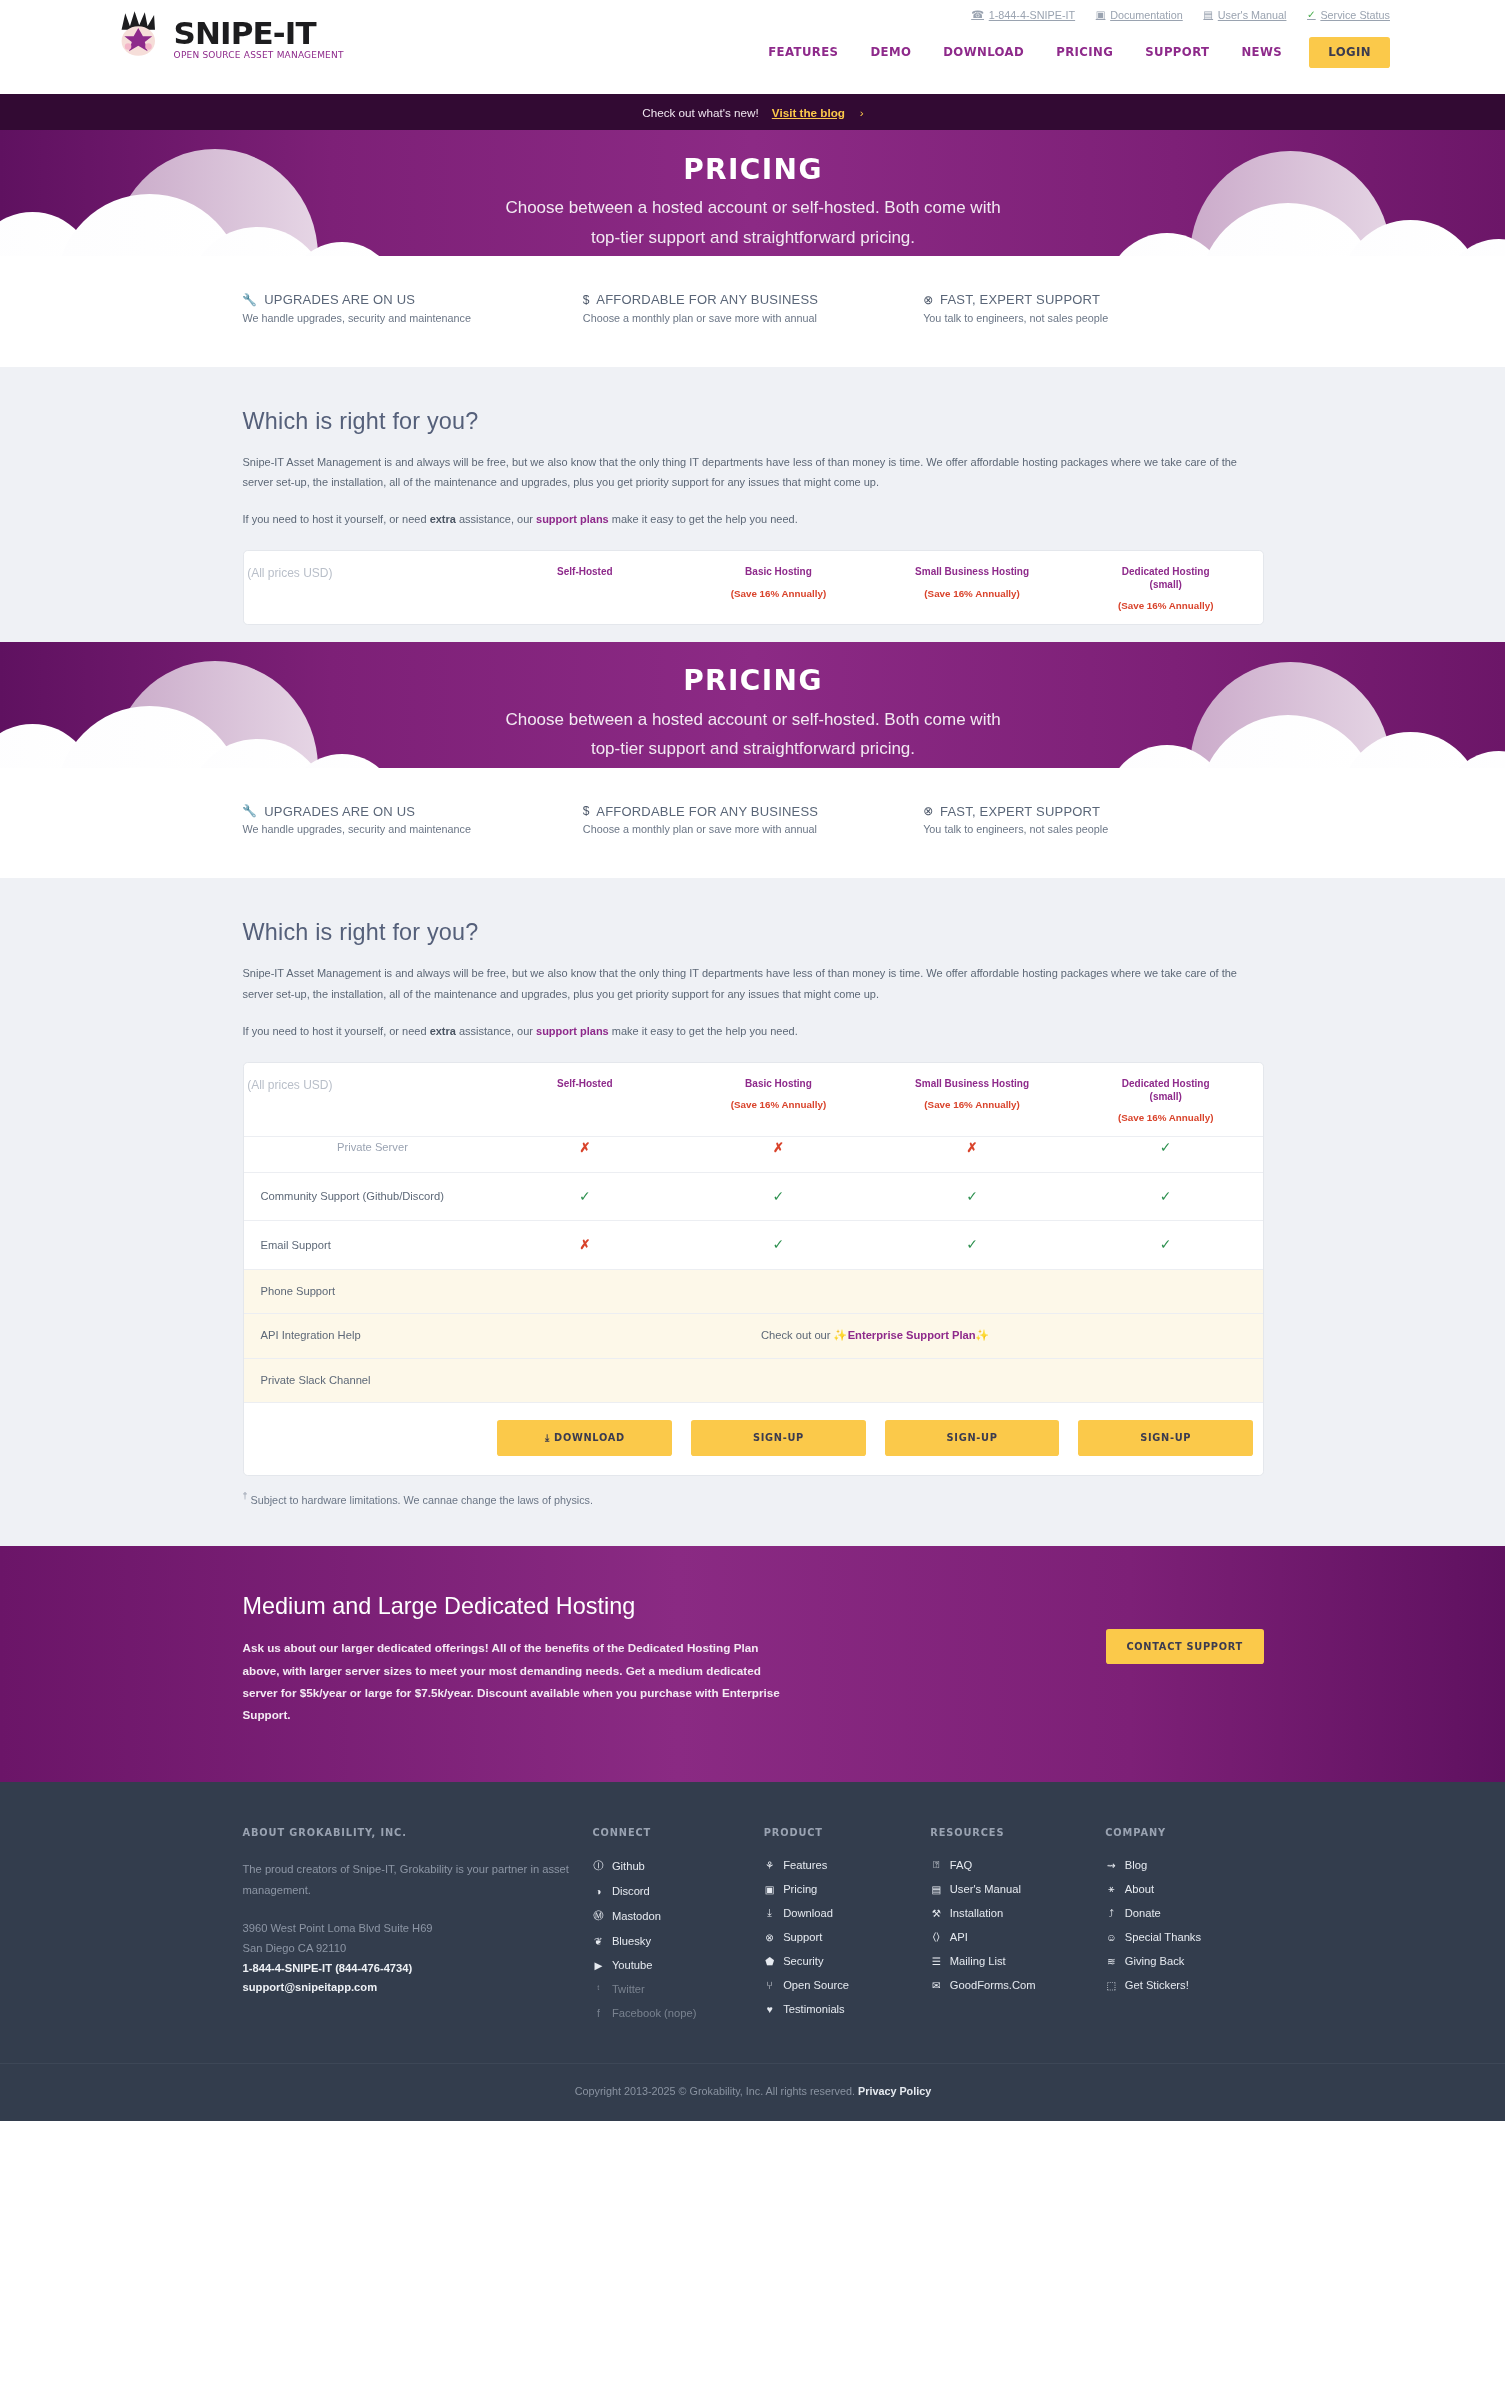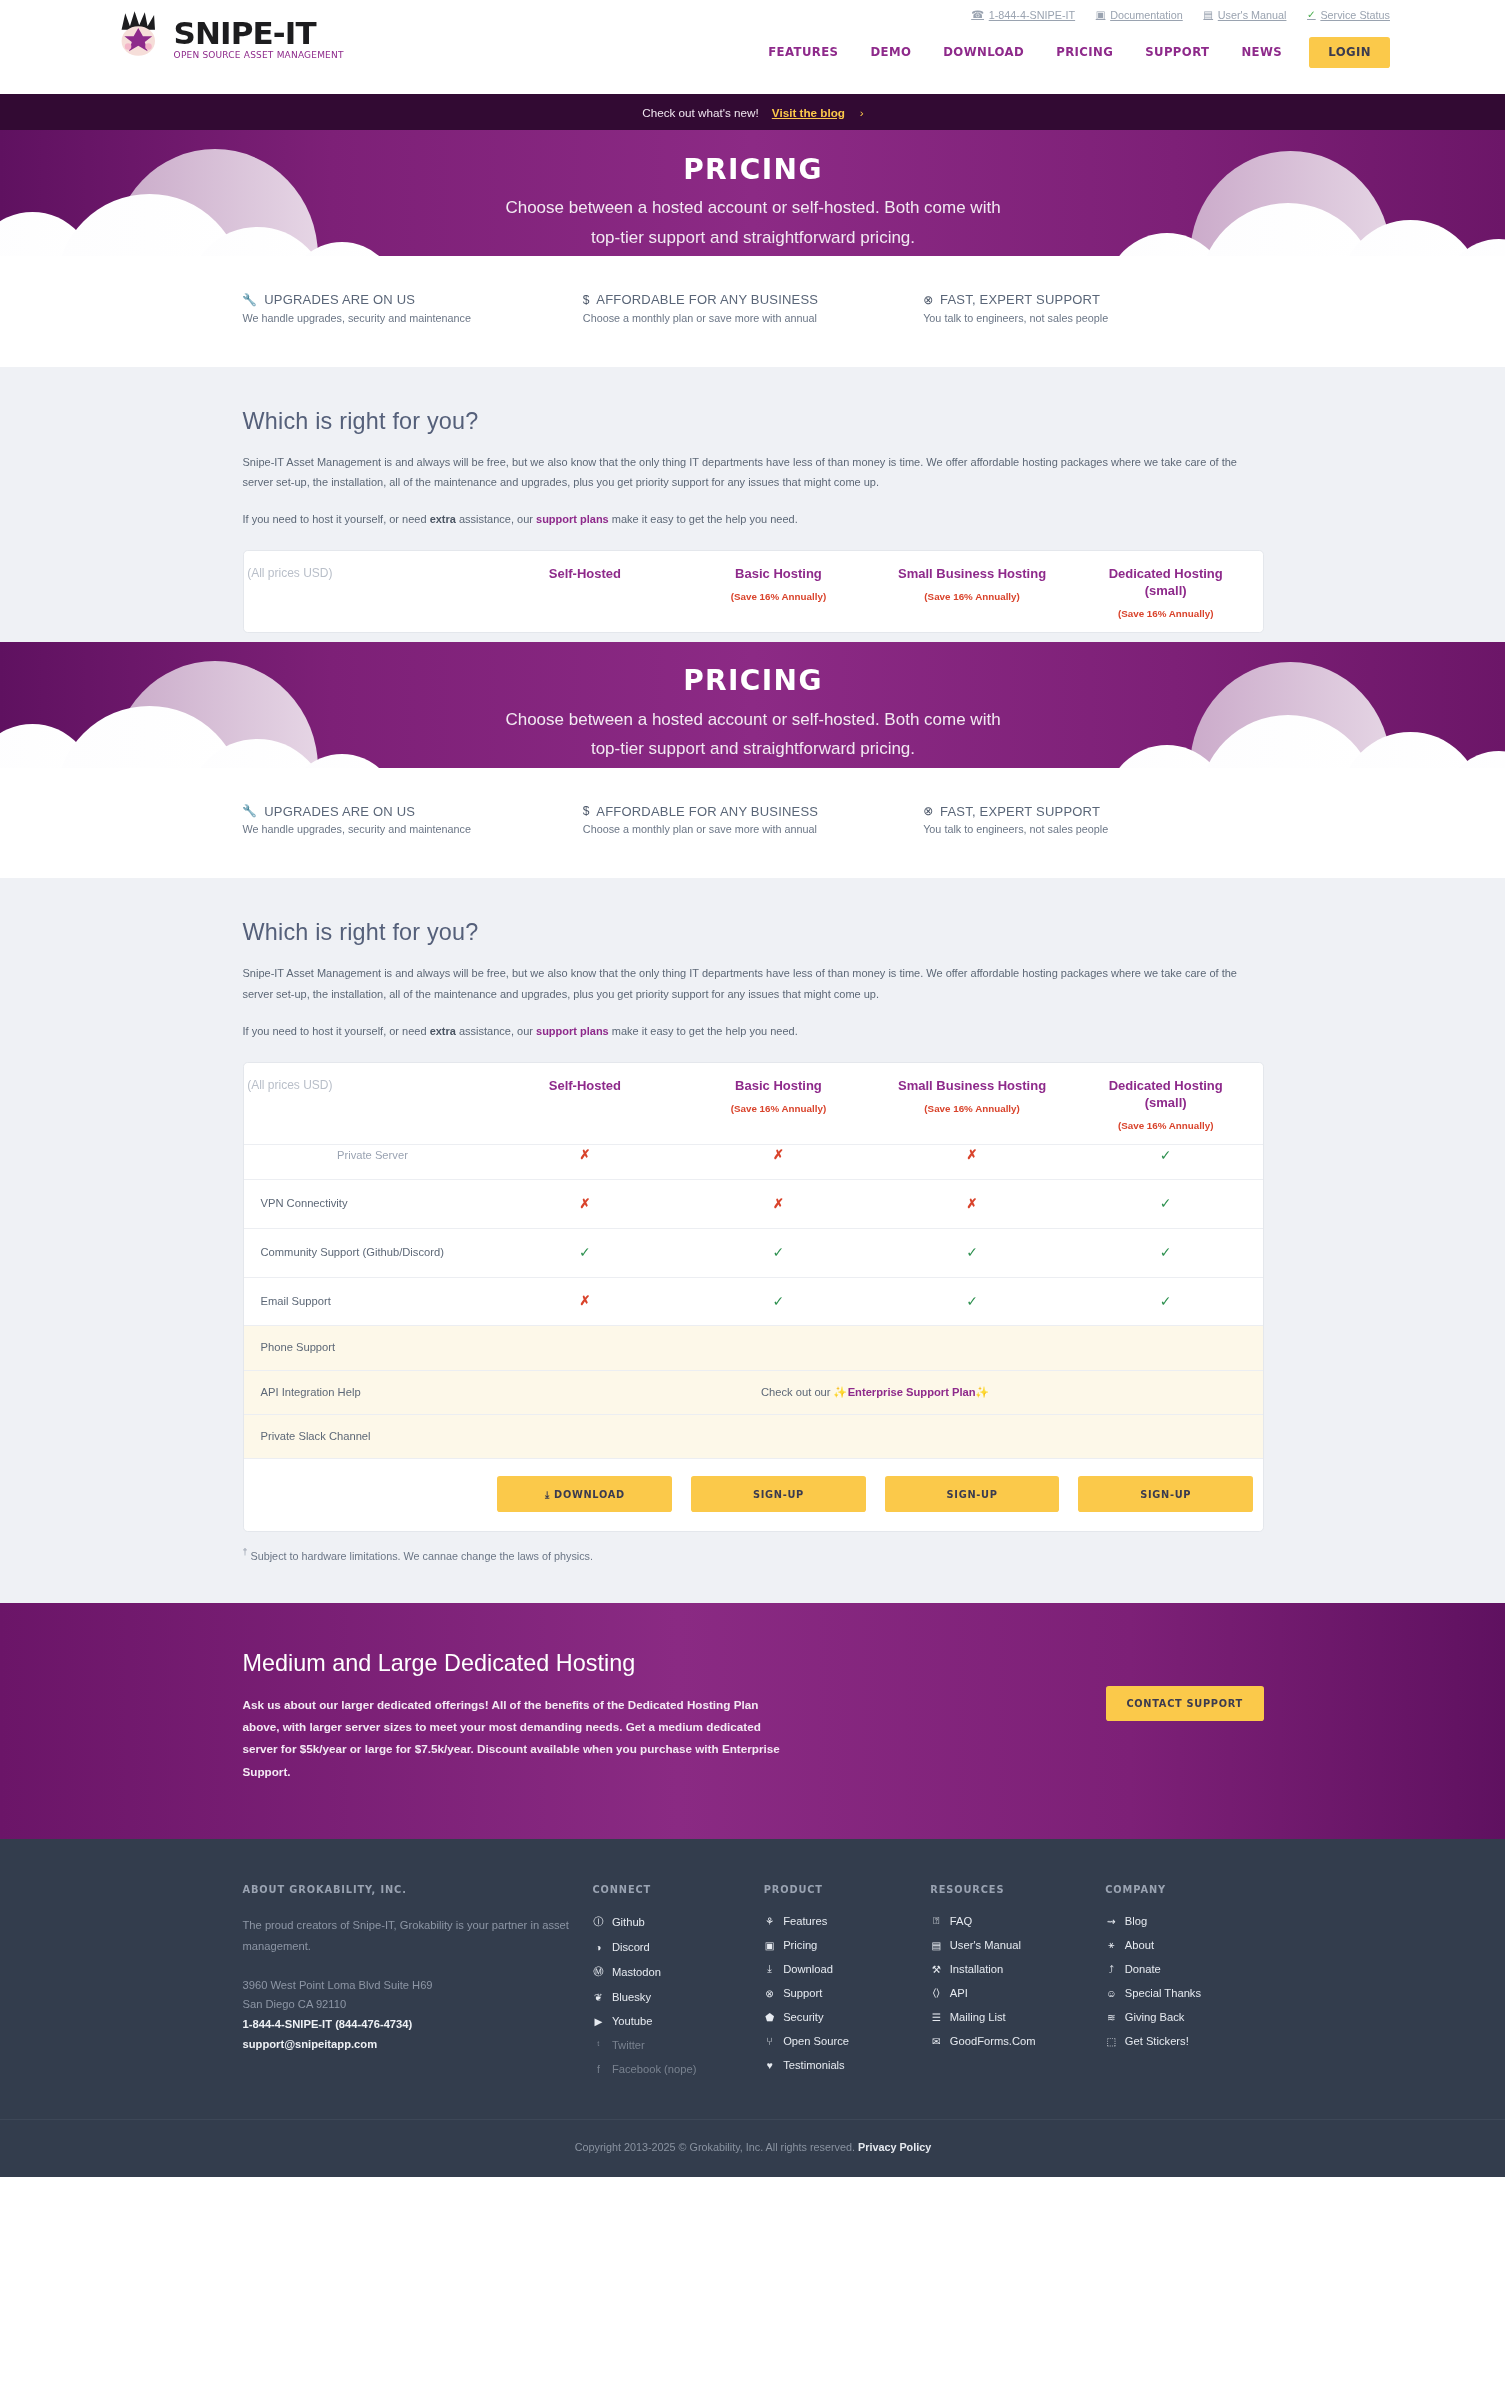--- a/index.html
+++ b/index.html
@@ -57,21 +57,21 @@
   .sec-p b{color:#4b5563;}
   .lnk{color:#8e2a8b;font-weight:bold;text-decoration:none;}
 
   
   .tablewrap{background:#fff;border:0.9px solid #e4e7ec;border-radius:4.7px;margin-top:20.6px;overflow:hidden;}
   table{width:100%;border-collapse:collapse;table-layout:fixed;}
   th,td{text-align:center;}
   .c-label{width:24%;text-align:left;padding-left:17px;}
   .thead-row th{padding:15px 3.7px 13px;vertical-align:top;}
   .th-usd{color:#b9bfc9;font-size:12px;font-weight:normal;text-align:left;padding-left:17px;}
-  .th-plan{color:#8e2a8b;font-size:13px;font-weight:bold;line-height:1.28;}
+  .th-plan{color:#8e2a8b;font-size:10px;font-weight:bold;line-height:1.28;}
   .th-save{color:#d9432b;font-size:9.8px;font-weight:bold;margin-top:8.4px;}
   tbody td{font-size:11.2px;color:#5d6877;padding:13px 3.7px;border-top:0.9px solid #eceef2;line-height:1.55;}
   tbody tr.clip td{padding-top:0;padding-bottom:13px;}
   .yes{color:#2e9150;font-size:14px;}
   .no{color:#d9432b;font-size:13px;font-weight:bold;}
   tr.hl td{background:#fdf8e9;}
   .ent-cell{font-size:11.2px;color:#5d6877;}
   .ent-link{color:#8e2a8b;font-weight:bold;text-decoration:none;}
   .cta-row td{border-top:0.9px solid #eceef2;padding:17px 9.4px 19px;}
   .cta{display:block;background:#FBC94A;color:#3b3b4f;font-family:"DejaVu Sans",sans-serif;font-weight:bold;
@@ -327,27 +327,20 @@
           </thead>
           <tbody>
             <tr class="clip">
               <td class="c-label" style="color:#9aa3b2;text-align:center;">Private Server</td>
               <td><span class="no">✗</span></td>
               <td><span class="no">✗</span></td>
               <td><span class="no">✗</span></td>
               <td><span class="yes">✓</span></td>
             </tr>
             <tr>
-              <td class="c-label">VPN Connectivity</td>
-              <td><span class="no">✗</span></td>
-              <td><span class="no">✗</span></td>
-              <td><span class="no">✗</span></td>
-              <td><span class="yes">✓</span></td>
-            </tr>
-            <tr>
               <td class="c-label" style="white-space:pre-line;"><span>Community Support (Github/Discord)</span></td>
               <td><span class="yes">✓</span></td>
               <td><span class="yes">✓</span></td>
               <td><span class="yes">✓</span></td>
               <td><span class="yes">✓</span></td>
             </tr>
             <tr>
               <td class="c-label">Email Support</td>
               <td><span class="no">✗</span></td>
               <td><span class="yes">✓</span></td>

